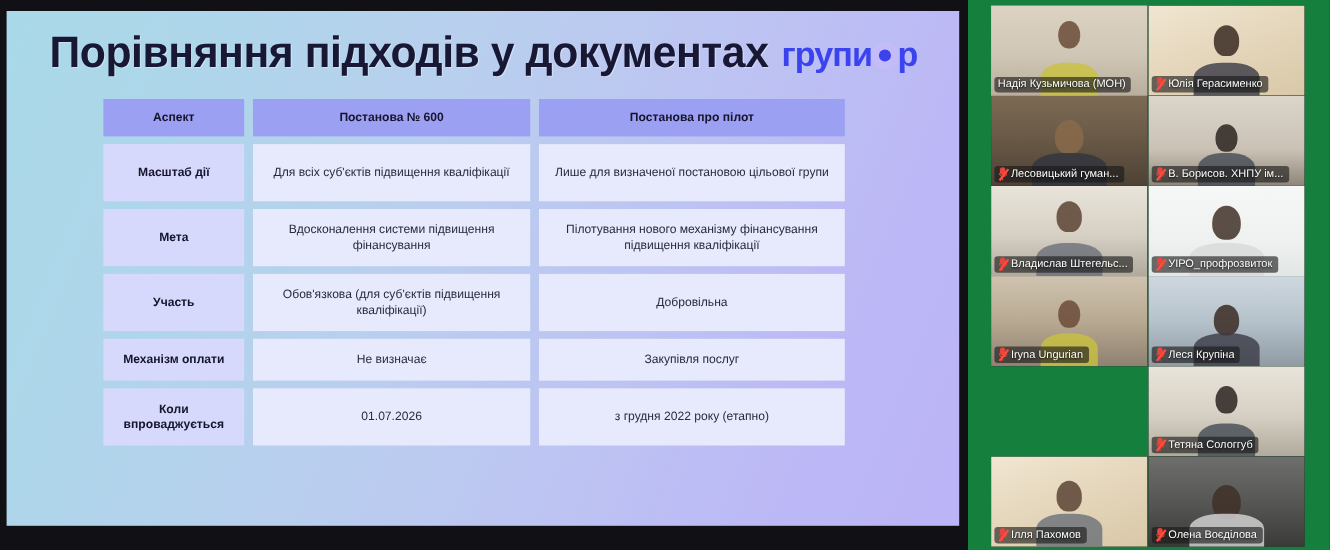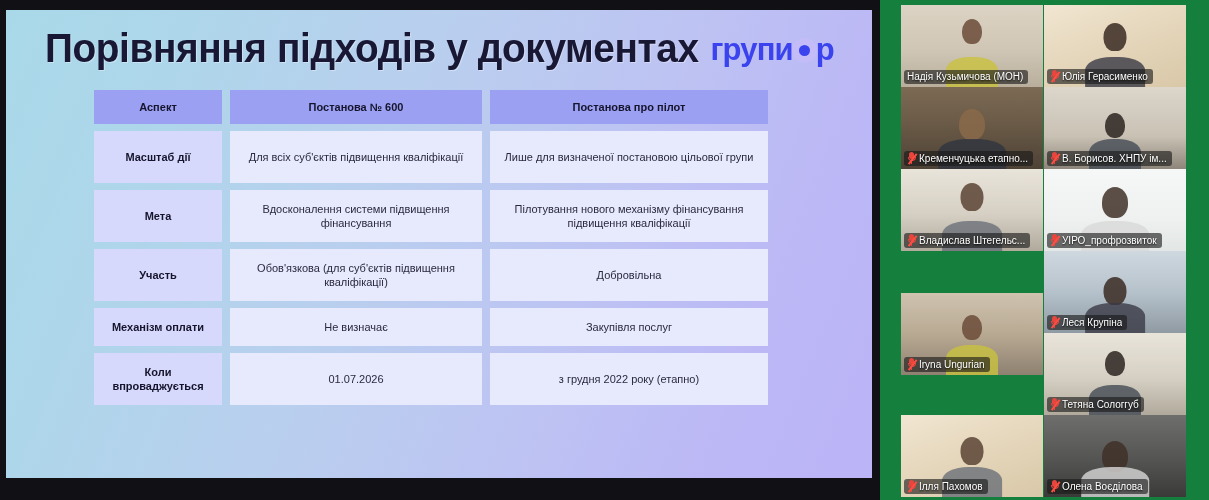--- a/index.html
+++ b/index.html
@@ -197,21 +197,21 @@
           <div class="head-blob" style="width: 26px; height: 31px; top: 22px; background: rgb(138, 106, 74); opacity: 0.85;"></div>
           <div class="shoulders" style="width: 67.6px; height: 30px; background: rgb(47, 52, 64); opacity: 0.8;"></div>
         </div>
         <div class="namebar">
           <span class="mic">
             <span class="body"></span>
             <span class="arc"></span>
             <span class="stem"></span>
             <span class="slash"></span>
           </span>
-          <span class="nm">Кременчуцька етапно...</span>
+          <span class="nm">Лесовицький гуман...</span>
         </div>
       </div>
       <div class="tile" style="left: 143px; top: 82px;">
         <div class="bg b-room">
           <div class="head-blob" style="width: 20px; height: 25px; top: 26px; background: rgb(42, 35, 32); opacity: 0.85;"></div>
           <div class="shoulders" style="width: 52px; height: 30px; background: rgb(68, 75, 85); opacity: 0.8;"></div>
         </div>
         <div class="namebar">
           <span class="mic">
             <span class="body"></span>
@@ -245,21 +245,21 @@
         <div class="namebar">
           <span class="mic">
             <span class="body"></span>
             <span class="arc"></span>
             <span class="stem"></span>
             <span class="slash"></span>
           </span>
           <span class="nm">УІРО_профрозвиток</span>
         </div>
       </div>
-      <div class="tile" style="left: 0px; top: 246px; margin-top: 42px;">
+      <div class="tile" style="left: 0px; top: 246px;">
         <div class="bg b-warm">
           <div class="head-blob" style="width: 20px; height: 25px; top: 22px; background: rgb(107, 75, 56); opacity: 0.85;"></div>
           <div class="shoulders" style="width: 52px; height: 30px; background: rgb(201, 194, 63); opacity: 0.8;"></div>
         </div>
         <div class="namebar">
           <span class="mic">
             <span class="body"></span>
             <span class="arc"></span>
             <span class="stem"></span>
             <span class="slash"></span>

